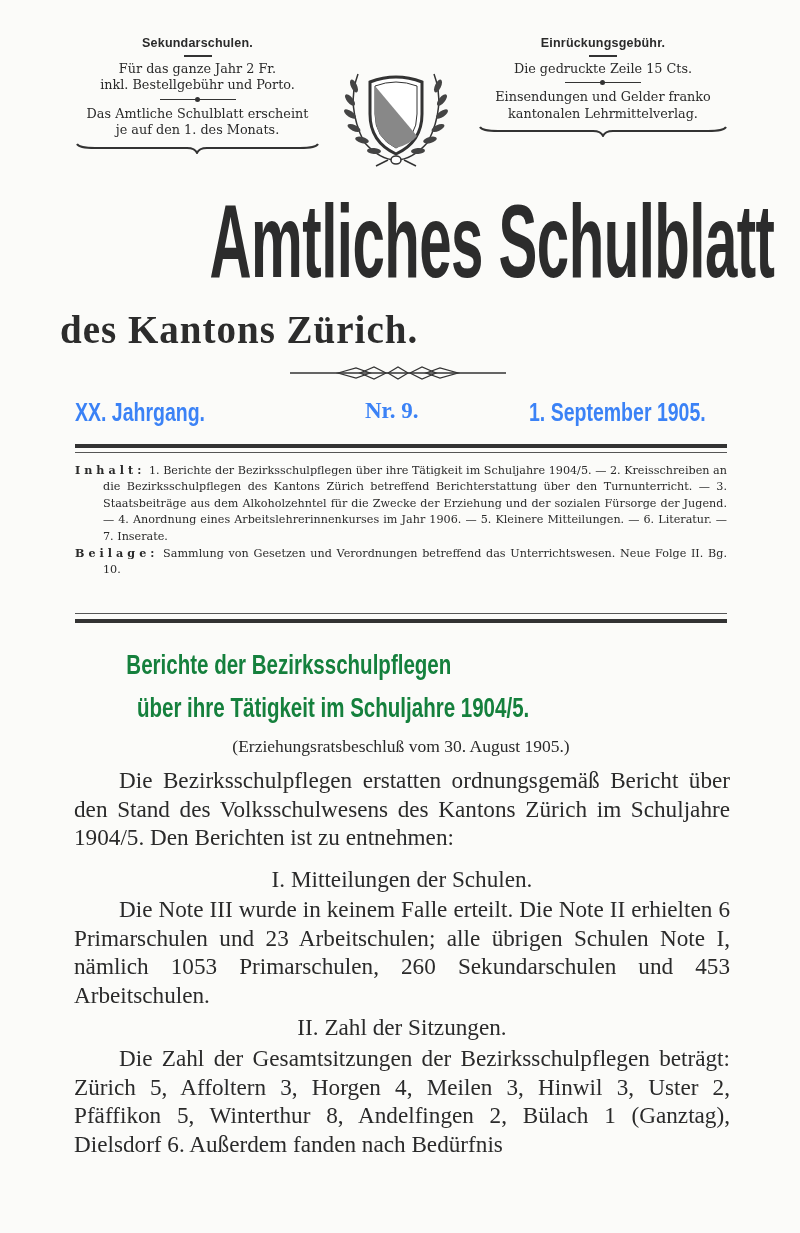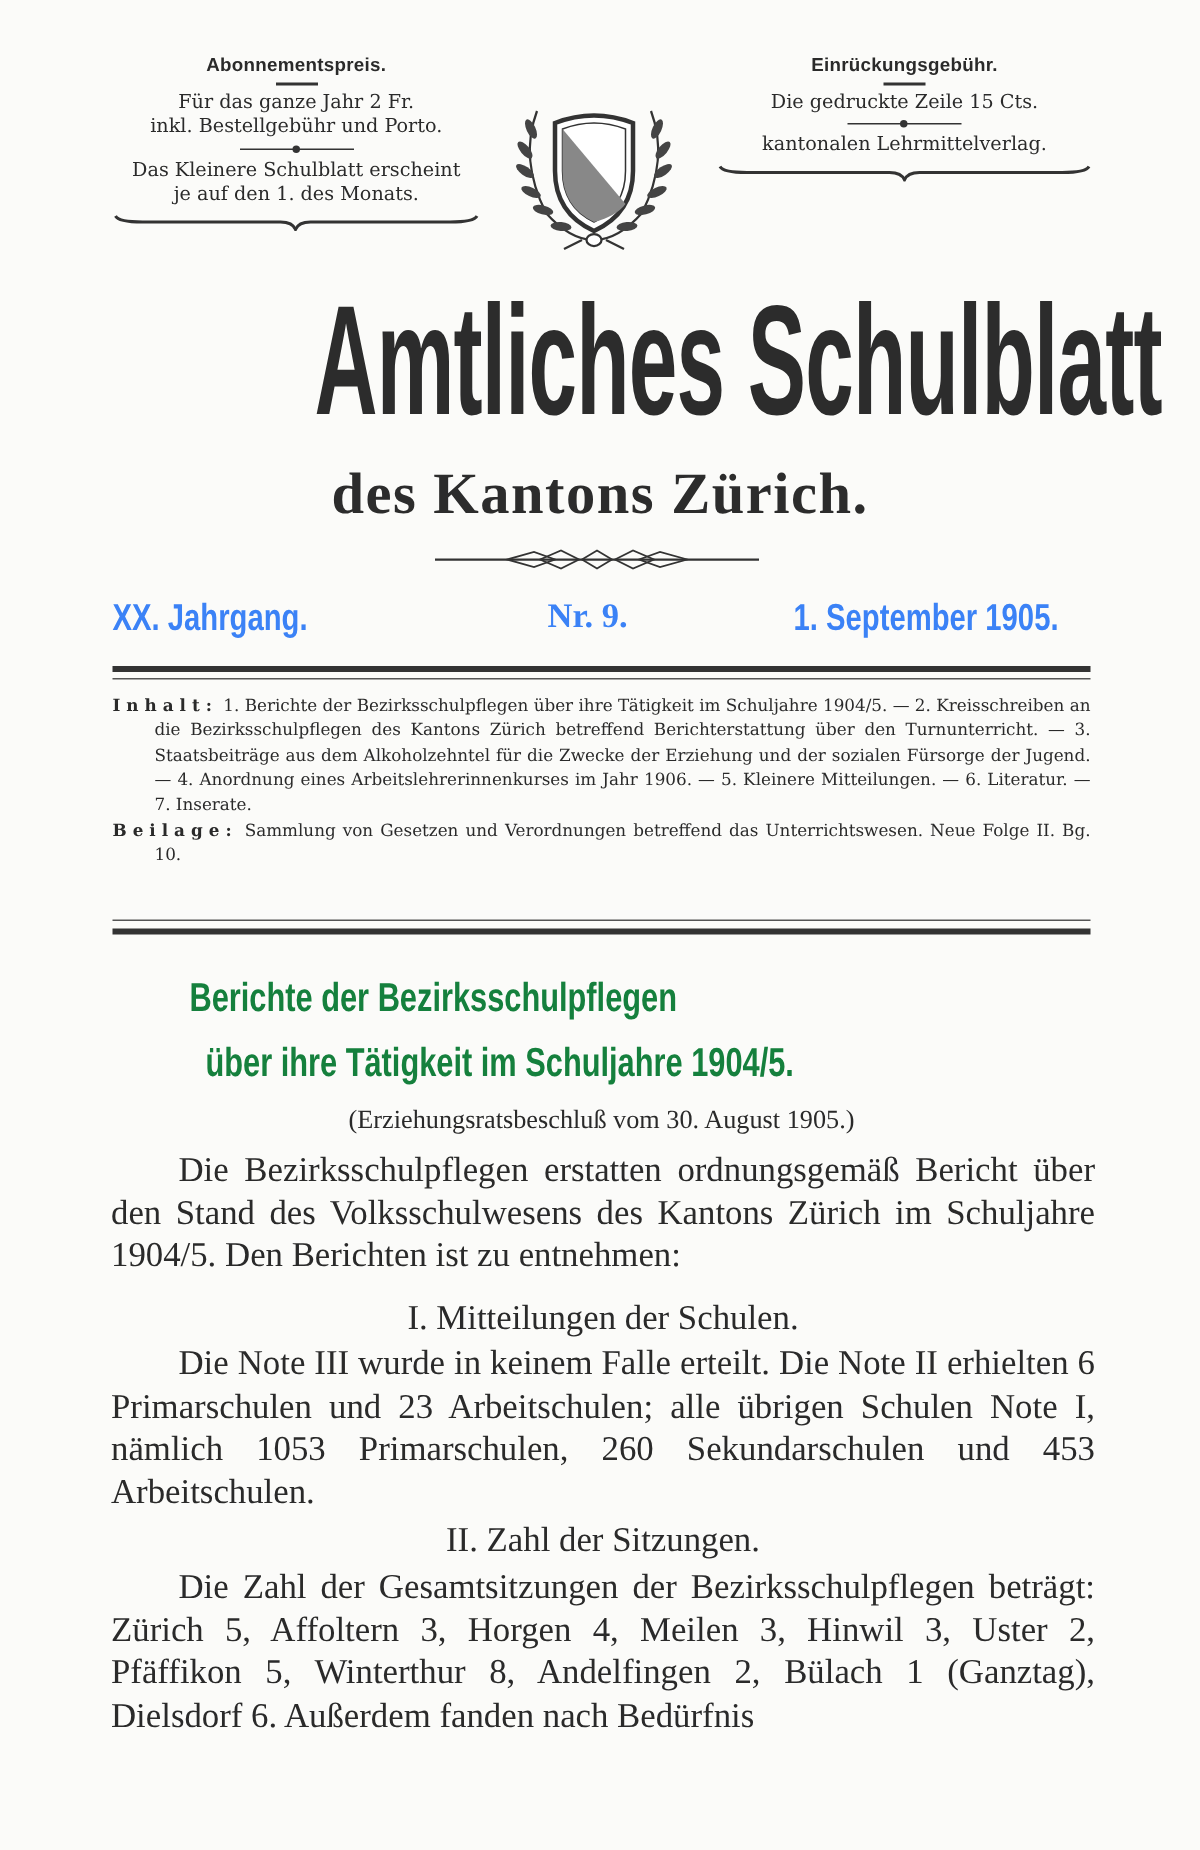--- a/index.html
+++ b/index.html
@@ -25,21 +25,21 @@
   .crest { position: absolute; left: 336px; top: 56px; width: 120px; height: 112px; }
 
   
   .title-main {
     position: absolute; left: 60px; width: 680px; top: 186px; text-align: center;
     font-family: "Liberation Sans", "DejaVu Sans", sans-serif; font-weight: bold; font-size: 104px;
     letter-spacing: -1px; transform: scaleX(0.56) scaleY(1.0); transform-origin: center top;
     line-height: 110px; color: #2c2c2c; white-space: nowrap;
   }
   .title-sub {
-    position: absolute; left: 60px; width: 680px; top: 308px; text-align: center;
+    position: absolute; left: 60px; width: 680px; top: 308px; 
     font-family: "Liberation Serif", "DejaVu Serif", serif; font-weight: bold; font-size: 39px; line-height: 44px;
     letter-spacing: 1px; color: #2c2c2c;
   }
   .ornament { position: absolute; left: 288px; top: 365px; width: 220px; height: 16px; }
 
   .issue-row {
     position: absolute; left: 75px; width: 652px; top: 398px; height: 30px;
     font-family: "Liberation Sans", "DejaVu Sans", sans-serif; font-weight: bold; font-size: 25px;
     color: #3b82f6;
   }
@@ -70,26 +70,26 @@
     position: absolute; left: 74px; width: 656px;
     font-family: "Liberation Serif", "DejaVu Serif", serif; font-size: 23.2px; line-height: 28.6px; color: #2a2a2a;
   }
   .body-text p { margin: 0; text-align: justify; text-align-last: left; text-indent: 45px; }
   .section-head { position: absolute; left: 74px; width: 656px; text-align: center; font-family: "Liberation Serif", serif; font-size: 23.2px; }
 </style>
 </head>
 <body>
 
 <div class="side-box left">
-  <div class="side-heading">Abonnementspreis.</div>
+  <div class="side-heading">Sekundarschulen.</div>
   <div class="short-rule"></div>
   <div class="side-line">Für das ganze Jahr 2 Fr.</div>
   <div class="side-line">inkl. Bestellgebühr und Porto.</div>
   <div class="dot-rule"></div>
-  <div class="side-line">Das Kleinere Schulblatt erscheint</div>
+  <div class="side-line">Das Amtliche Schulblatt erscheint</div>
   <div class="side-line">je auf den 1. des Monats.</div>
   <div class="brace">
     <svg width="245" height="12" viewBox="0 0 245 12">
         <path d="M2 2 Q4 6 20 6 L112 6 Q120 6 122 11 Q124 6 132 6 L225 6 Q241 6 243 2" fill="none" stroke="#333" stroke-width="2"></path>
       </svg>
   </div>
 </div>
 
 <div class="crest">
   <svg width="120" height="112" viewBox="0 0 120 112">
@@ -119,20 +119,21 @@
       <path d="M52 104 L40 110 M68 104 L80 110"></path>
     </g>
   </svg>
 </div>
 
 <div class="side-box right">
   <div class="side-heading">Einrückungsgebühr.</div>
   <div class="short-rule"></div>
   <div class="side-line">Die gedruckte Zeile 15 Cts.</div>
   <div class="dot-rule"></div>
+  <div class="side-line">Einsendungen und Gelder franko</div>
   <div class="side-line">kantonalen Lehrmittelverlag.</div>
   <div class="brace">
     <svg width="250" height="12" viewBox="0 0 250 12">
         <path d="M2 2 Q4 6 20 6 L115 6 Q123 6 125 11 Q127 6 135 6 L230 6 Q246 6 248 2" fill="none" stroke="#333" stroke-width="2"></path>
       </svg>
   </div>
 </div>
 
 <div class="title-main">Amtliches Schulblatt</div>
 <div class="title-sub">des Kantons Zürich.</div>

